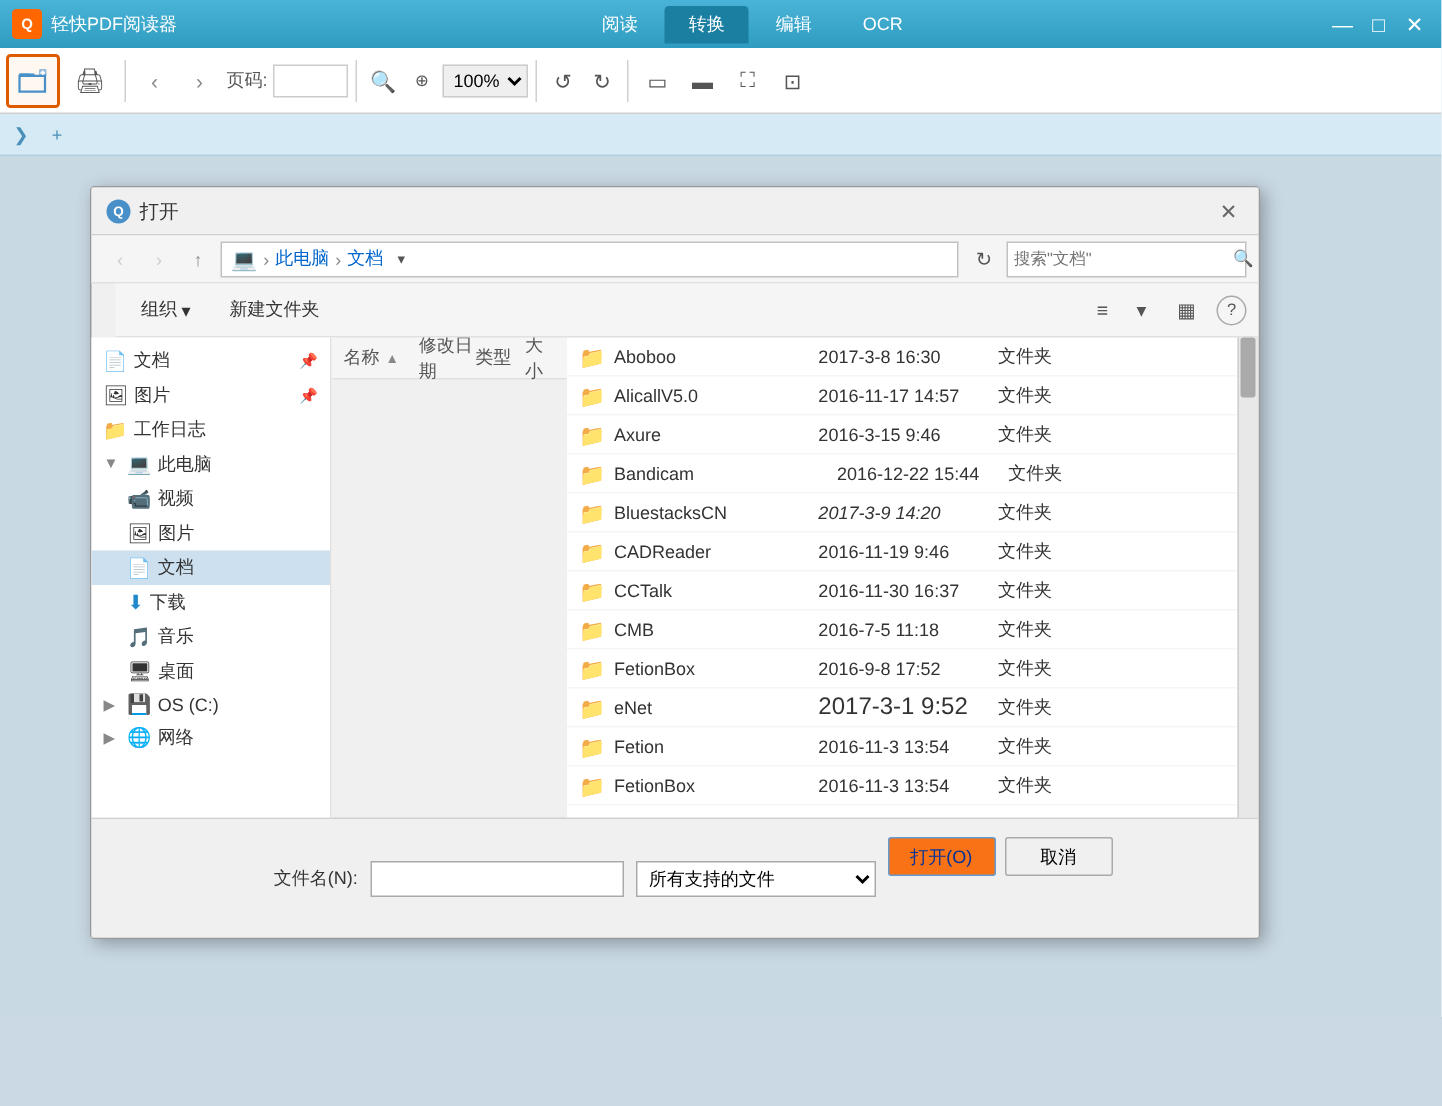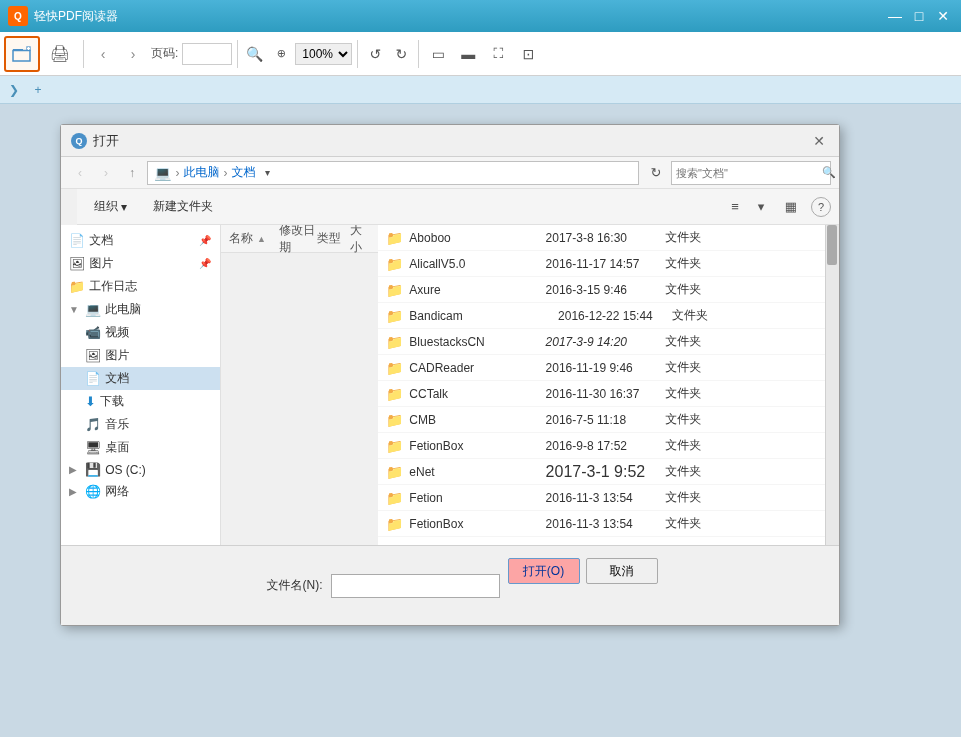--- a/index.html
+++ b/index.html
@@ -162,29 +162,35 @@
     }
     .footer-row { display: flex; align-items: center; gap: 8px; }
     .footer-label { width: 80px; text-align: right; font-size: 12px; color: #333; }
     .footer-input { flex: 1; height: 24px; border: 1px solid #aaa; padding: 0 6px; font-size: 12px; background: white; outline: none; }
     .footer-select { width: 160px; height: 24px; border: 1px solid #aaa; font-size: 12px; background: white; padding: 0 4px; }
     .footer-buttons { display: flex; justify-content: flex-end; gap: 6px; margin-top: 4px; }
     .footer-btn {
       width: 72px; height: 26px; border: 1px solid #aaa; background: #f0f0f0;
       font-size: 12px; cursor: pointer; border-radius: 2px; display: flex; align-items: center; justify-content: center;
     }
-    .footer-btn.primary { background: #fca5a5; border-color: #6699cc; color: #003399; }
+    .footer-btn.primary { background: #f97316; border-color: #6699cc; color: #003399; }
   </style>
 </head>
 <body>
 
 <div class="title-bar">
   <div class="title-bar-left">
     <div class="app-icon">Q</div>
     <span class="title-text">轻快PDF阅读器</span>
+  </div>
+  <div class="title-bar-tabs">
+    <div class="title-tab">阅读</div>
+    <div class="title-tab active">转换</div>
+    <div class="title-tab">编辑</div>
+    <div class="title-tab">OCR</div>
   </div>
   <div class="title-bar-controls">
     <div class="title-control">—</div>
     <div class="title-control">□</div>
     <div class="title-control close">✕</div>
   </div>
 </div>
 
 <div class="toolbar">
   <div class="toolbar-btn active-btn">
@@ -478,20 +484,23 @@
 
         <div class="scroll-indicator">
           <div class="scroll-thumb"></div>
         </div>
       </div>
 
       <div class="dialog-footer">
         <div class="footer-row">
           <span class="footer-label">文件名(N):</span>
           <input class="footer-input" type="text" value="" style="">
+          <select class="footer-select">
+            <option>所有支持的文件</option>
+          </select>
         </div>
         <div class="footer-buttons">
           <button class="footer-btn primary">
             <span>打开(O)</span>
           </button>
           <button class="footer-btn">
             <span>取消</span>
           </button>
         </div>
       </div>

